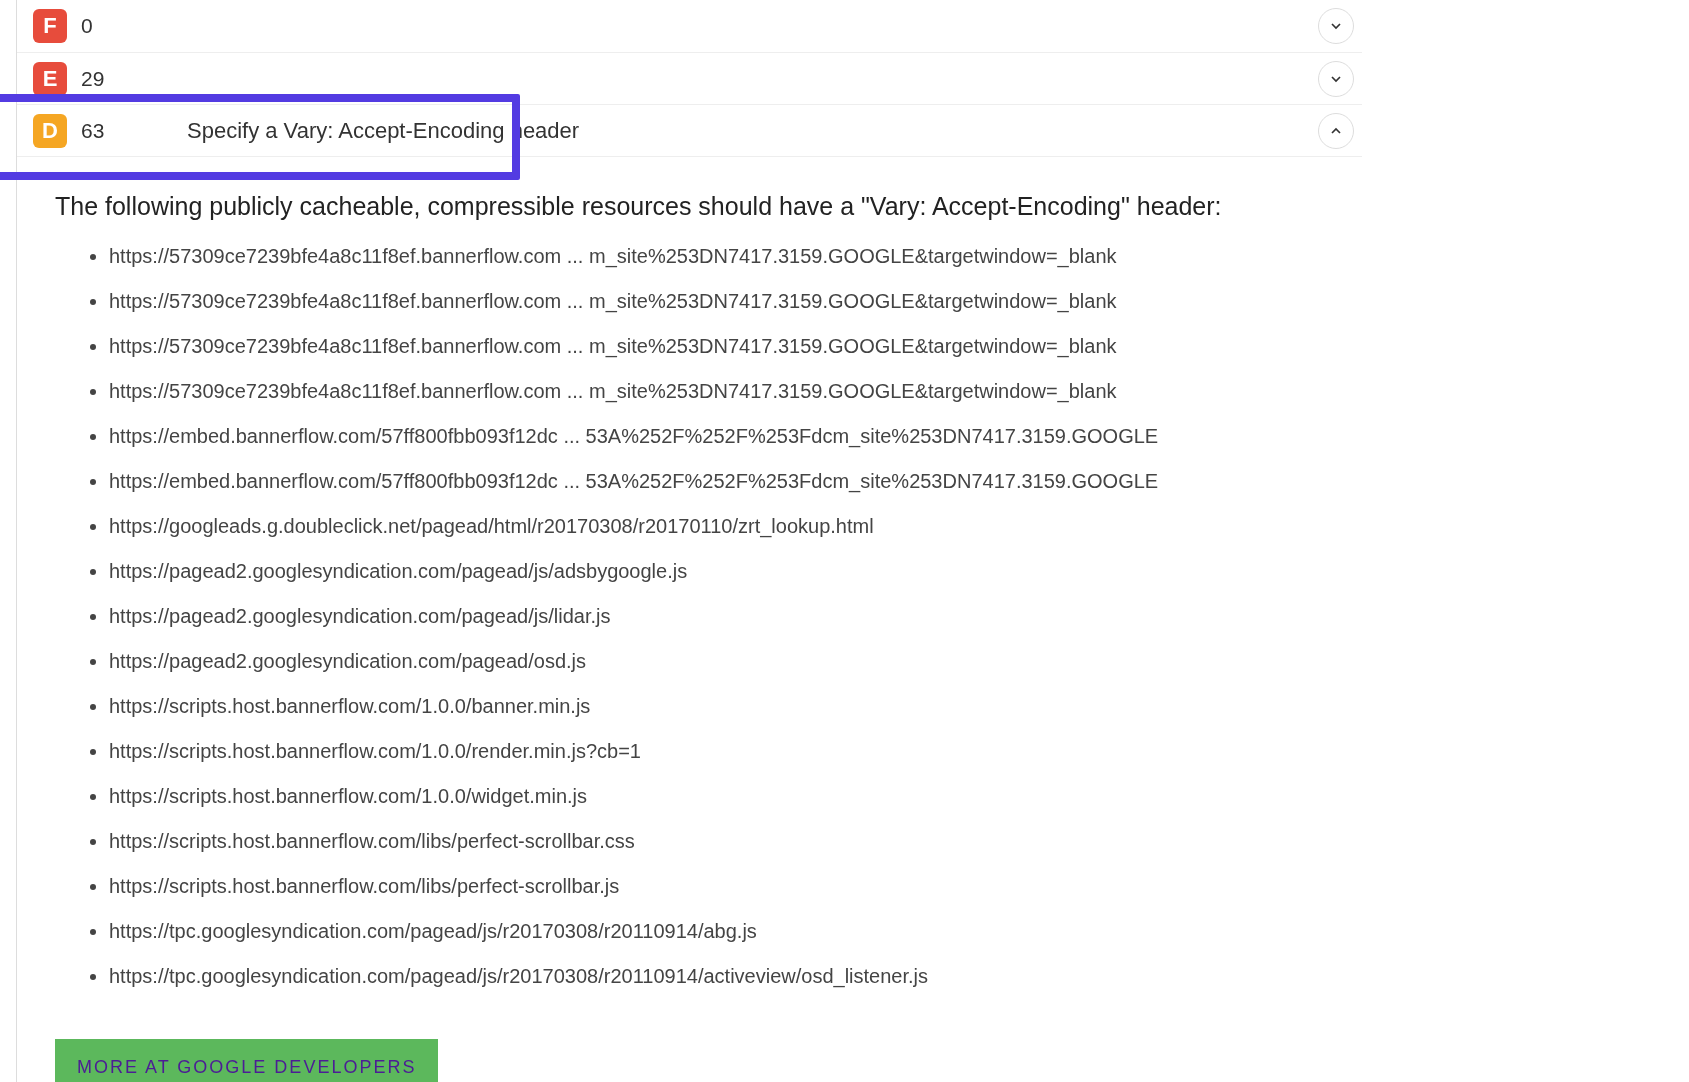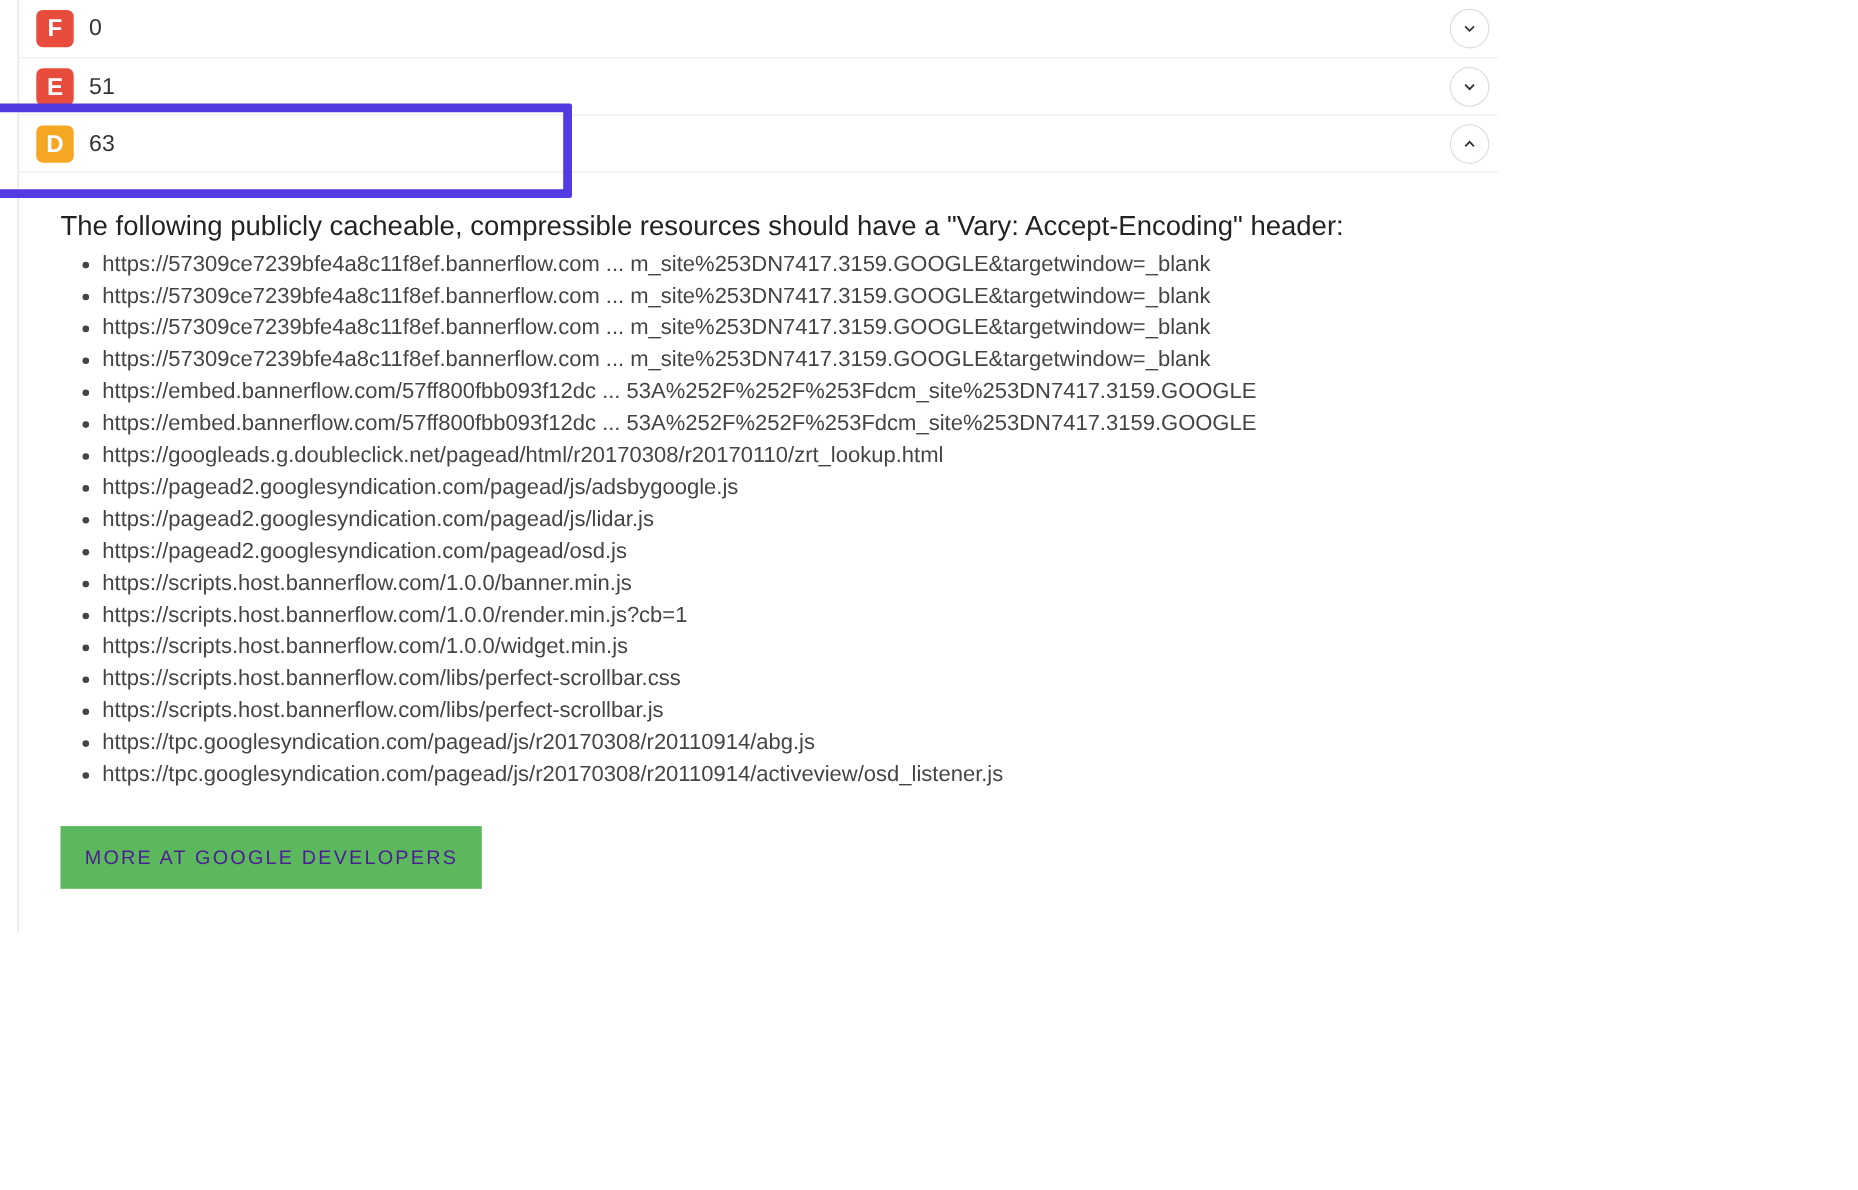--- a/index.html
+++ b/index.html
@@ -98,21 +98,21 @@
   }
   .panel ul {
     margin: 0 0 0 10px;
     padding: 0 0 0 28px;
   }
   .panel ul li {
     font-size: 20px;
     line-height: 1.45;
     color: #444;
     padding: 0;
-    margin: 0;
+    margin: 16px;
   }
   .btn-more {
     display: inline-block;
     margin-top: 32px;
     background: #5cb85c;
     color: #4c1d95;
     border: none;
     padding: 18px 22px;
     font-size: 18px;
     letter-spacing: 2px;
@@ -133,31 +133,32 @@
       <div class="score">0</div>
       <div class="chev">
         <svg viewBox="0 0 24 24">
             <polyline points="6 9 12 15 18 9"></polyline>
           </svg>
       </div>
     </div>
 
     <div class="row">
       <div class="grade-badge grade-E">E</div>
-      <div class="score">51</div>
+      <div class="score">29</div>
       <div class="chev">
         <svg viewBox="0 0 24 24">
             <polyline points="6 9 12 15 18 9"></polyline>
           </svg>
       </div>
     </div>
 
     <div class="row">
       <div class="grade-badge grade-D">D</div>
       <div class="score">63</div>
+      <div class="label">Specify a Vary: Accept-Encoding header</div>
       <div class="chev">
         <svg viewBox="0 0 24 24">
             <polyline points="6 15 12 9 18 15"></polyline>
           </svg>
       </div>
     </div>
 
     <div class="panel">
       <p class="lead">The following publicly cacheable, compressible resources should have a "Vary: Accept-Encoding" header:</p>
       <ul>

